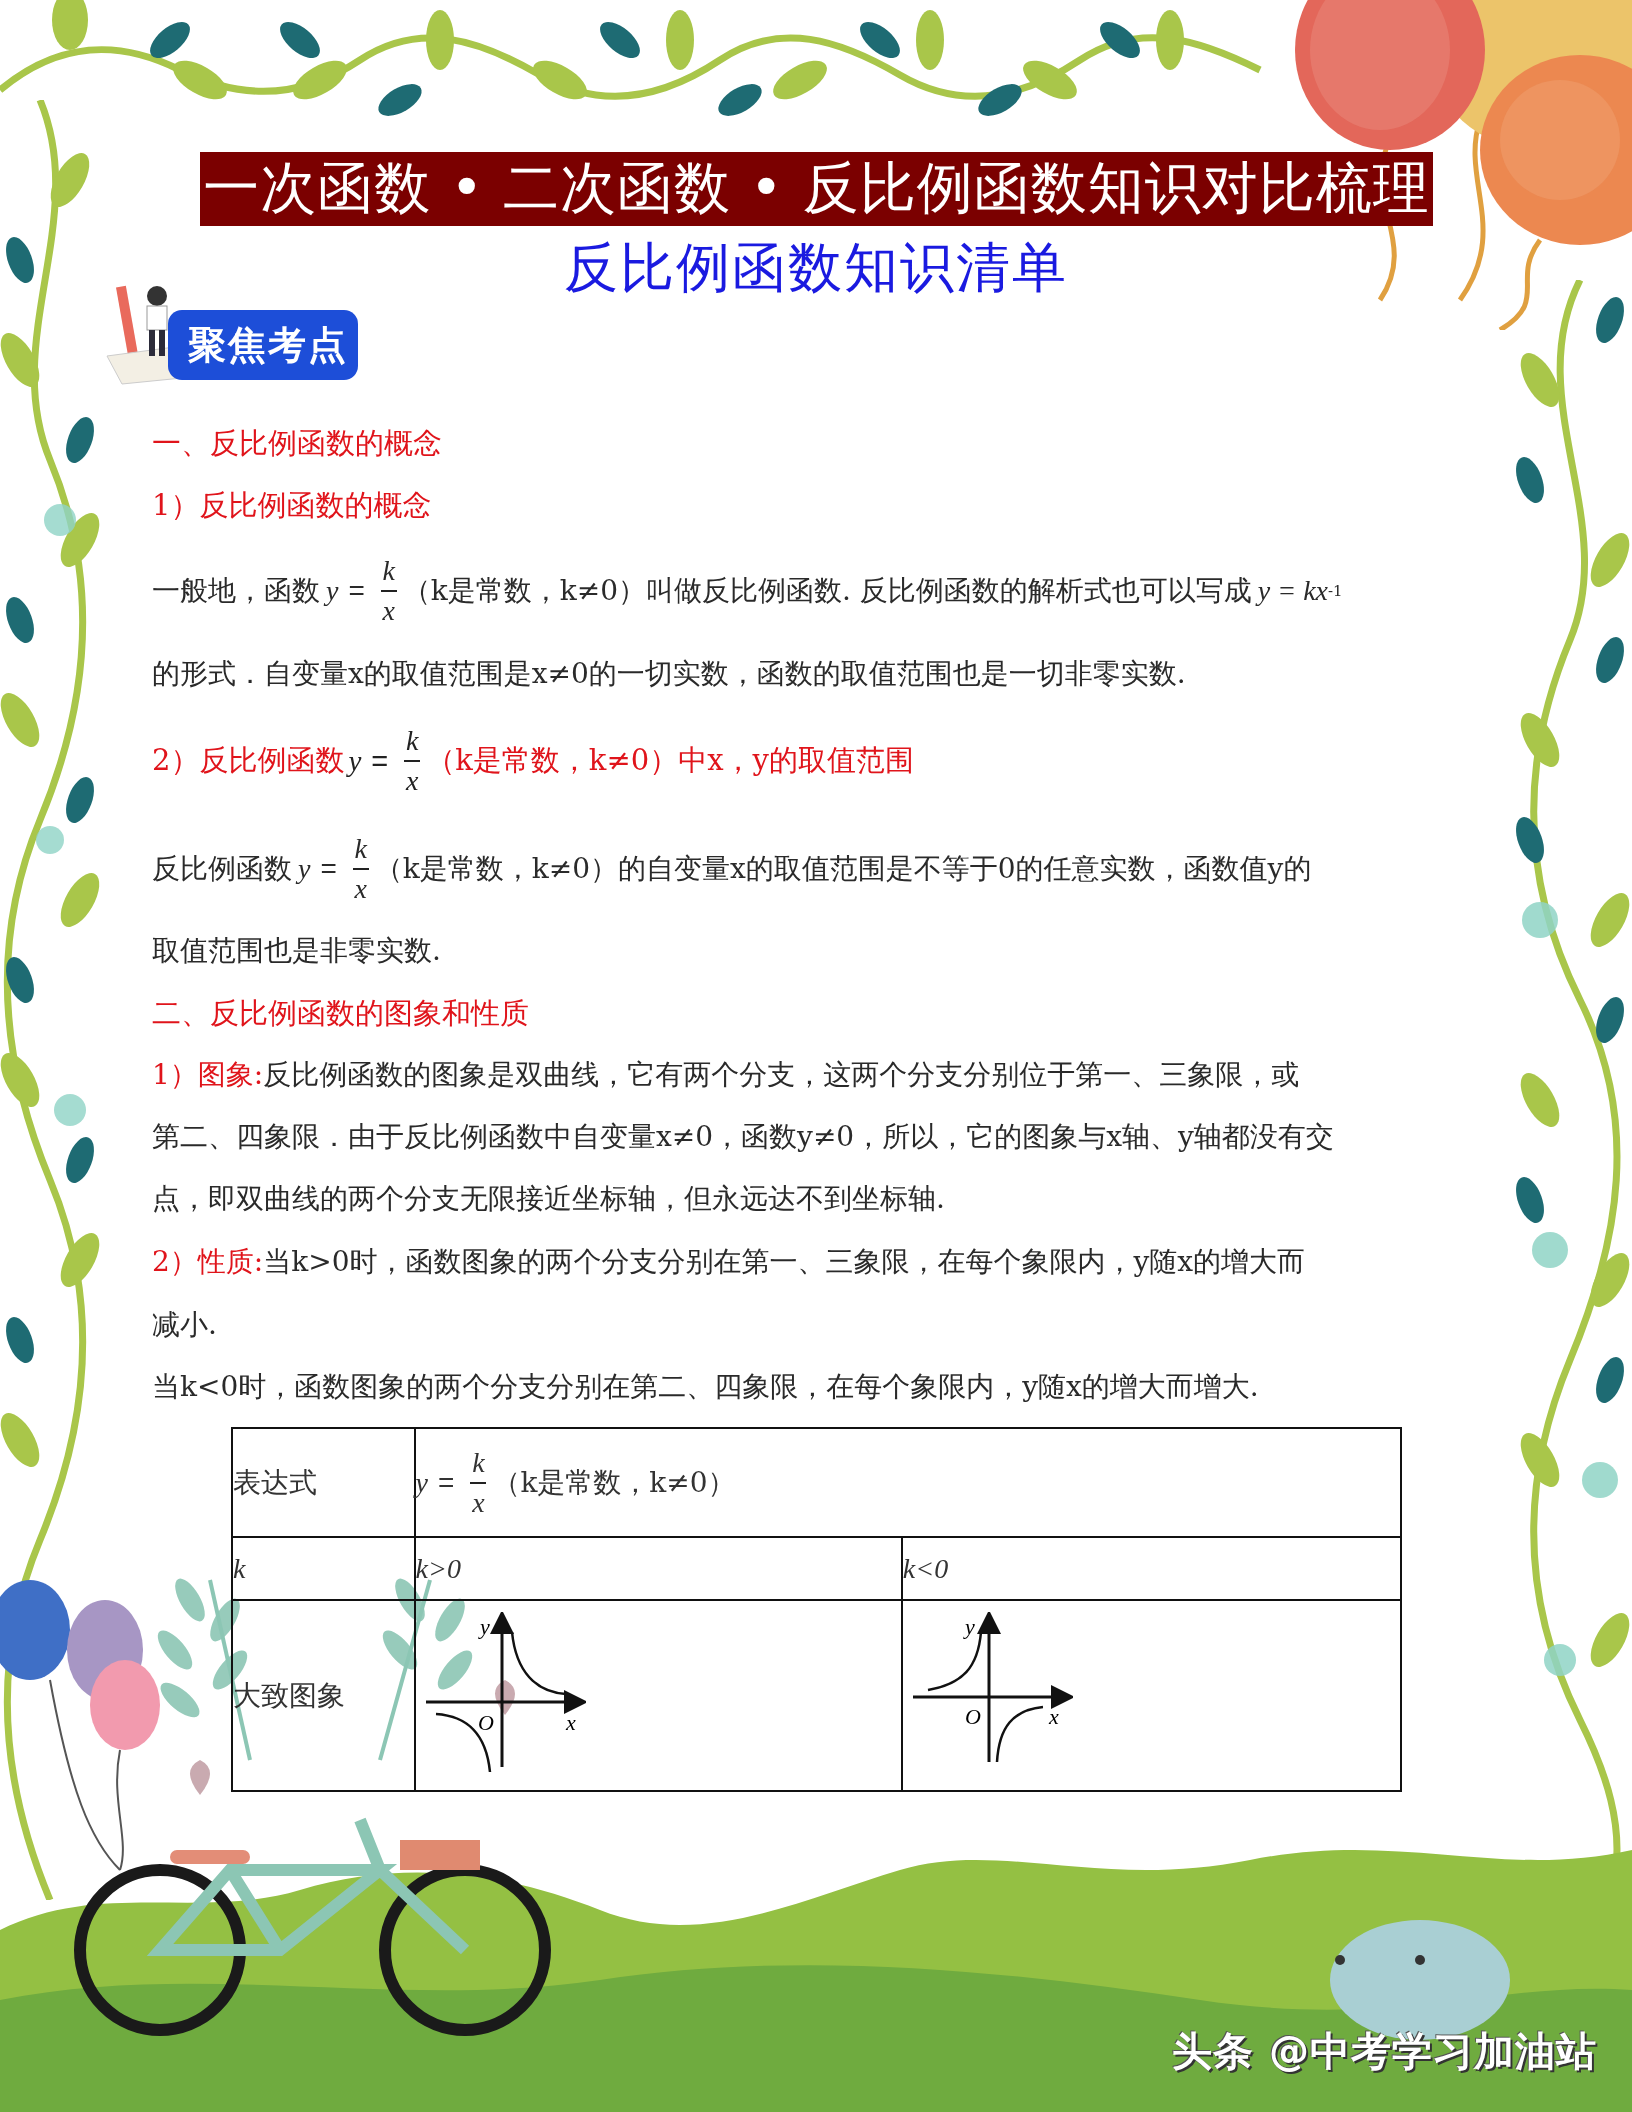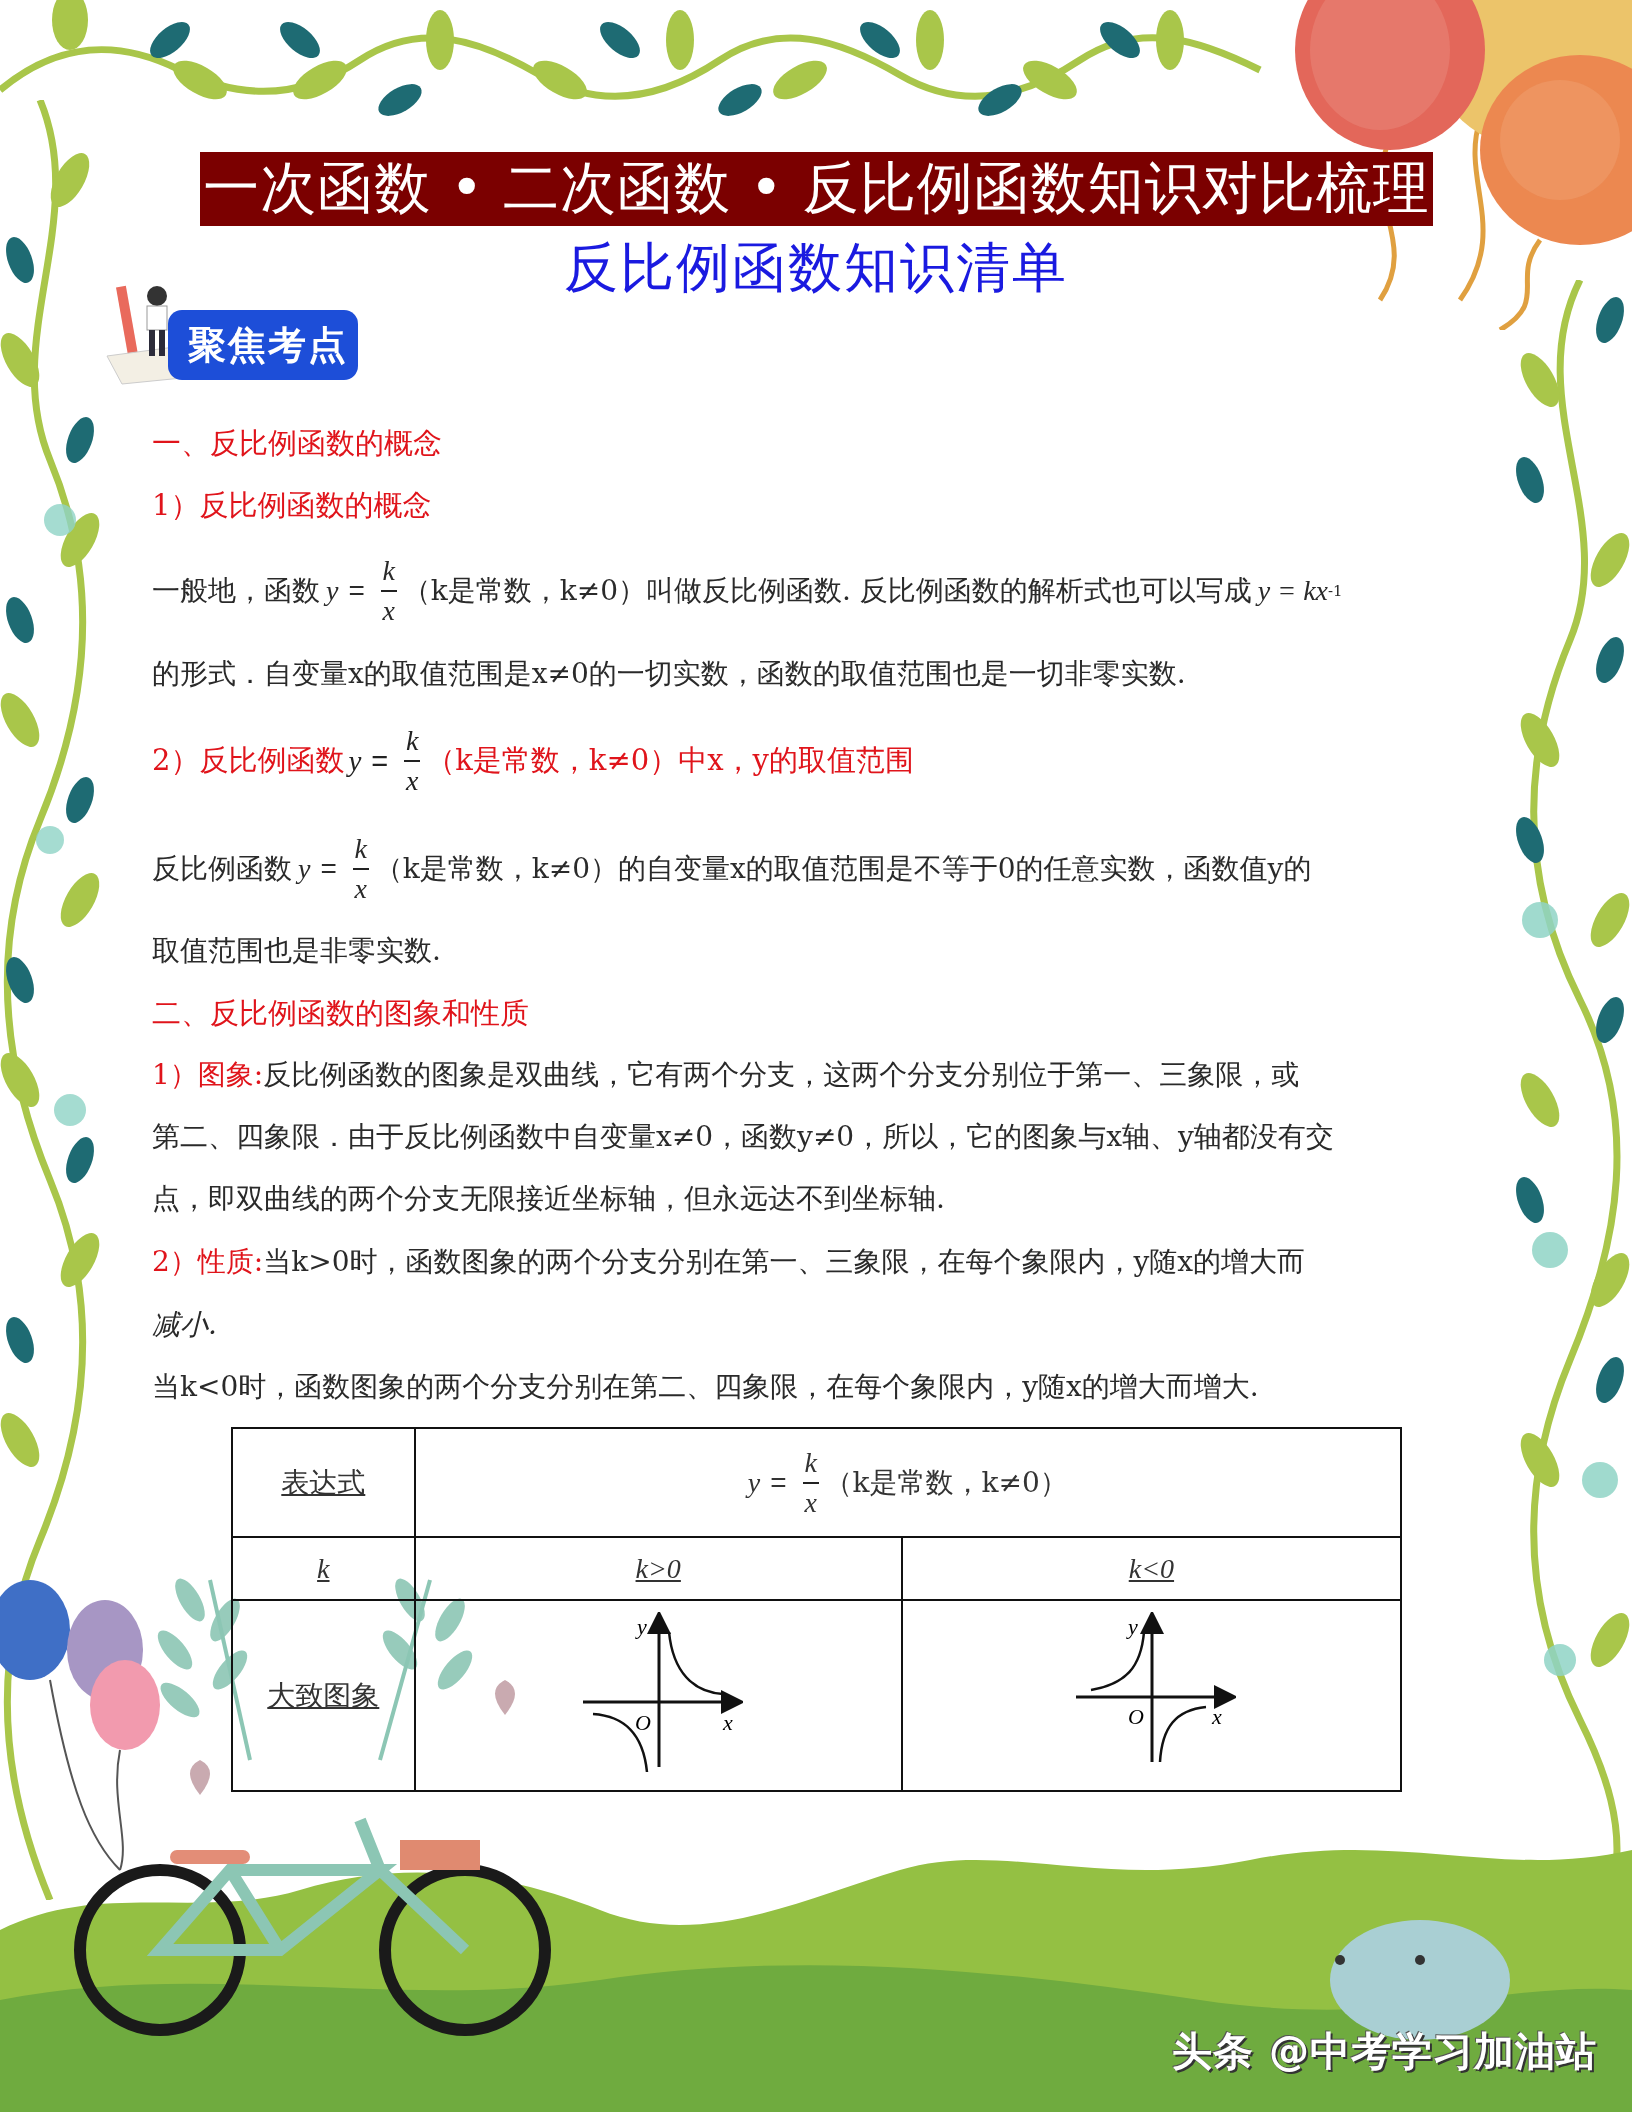--- a/index.html
+++ b/index.html
@@ -40,21 +40,21 @@
           font-style: italic; font-family: "Liberation Serif", serif; font-size: 28px; line-height: 38px; margin: 0 6px; }
   .frac .bar { width: 16px; height: 2px; background: #222; }
   .eq { font-family: "Liberation Sans", sans-serif; margin: 0 10px; }
   sup { font-size: 15px; }
 
   
   table.cmp {
     position: absolute; left: 231px; top: 1427px; width: 1171px; border-collapse: collapse;
     font-size: 28px; color: #333; background: transparent;
   }
-  table.cmp td { border: 2px solid #111; text-align: center; vertical-align: middle; text-decoration: underline; }
+  table.cmp td { border: 2px solid #111; text-align: left; vertical-align: middle; }
   table.cmp td.thin { border-left-width: 1px; }
   .r1 td { height: 109px; }
   .r2 td { height: 63px; }
   .r3 td { height: 191px; }
   .r4 td { height: 62px; }
 
   .watermark {
     position: absolute; left: 1172px; top: 2024px; font-size: 40px; color: #fff;
     font-family: "DejaVu Sans", "Liberation Sans", sans-serif; font-weight: bold;
     text-shadow: 2px 2px 0 #333, -1px -1px 0 #555;
@@ -269,21 +269,21 @@
 
 <div class="p" style="left:152px;top:1056px;">
   <span class="red">1）图象:</span><span>反比例函数的图象是双曲线，它有两个分支，这两个分支分别位于第一、三象限，或</span>
 </div>
 <div class="p" style="left:152px;top:1118px;">第二、四象限．由于反比例函数中自变量x≠0，函数y≠0，所以，它的图象与x轴、y轴都没有交</div>
 <div class="p" style="left:152px;top:1180px;">点，即双曲线的两个分支无限接近坐标轴，但永远达不到坐标轴.</div>
 
 <div class="p" style="left:152px;top:1243px;">
   <span class="red">2）性质:</span><span>当k&gt;0时，函数图象的两个分支分别在第一、三象限，在每个象限内，y随x的增大而</span>
 </div>
-<div class="p" style="left:152px;top:1306px;font-style:italic;">减小.</div>
+<div class="p" style="left:152px;top:1306px;">减小.</div>
 <div class="p" style="left:152px;top:1368px;">当k&lt;0时，函数图象的两个分支分别在第二、四象限，在每个象限内，y随x的增大而增大.</div>
 
 <table class="cmp">
   <colgroup>
       <col style="width:183px">
       <col style="width:488px">
       <col style="width:500px">
     </colgroup>
   <tbody>
       <tr class="r1">

